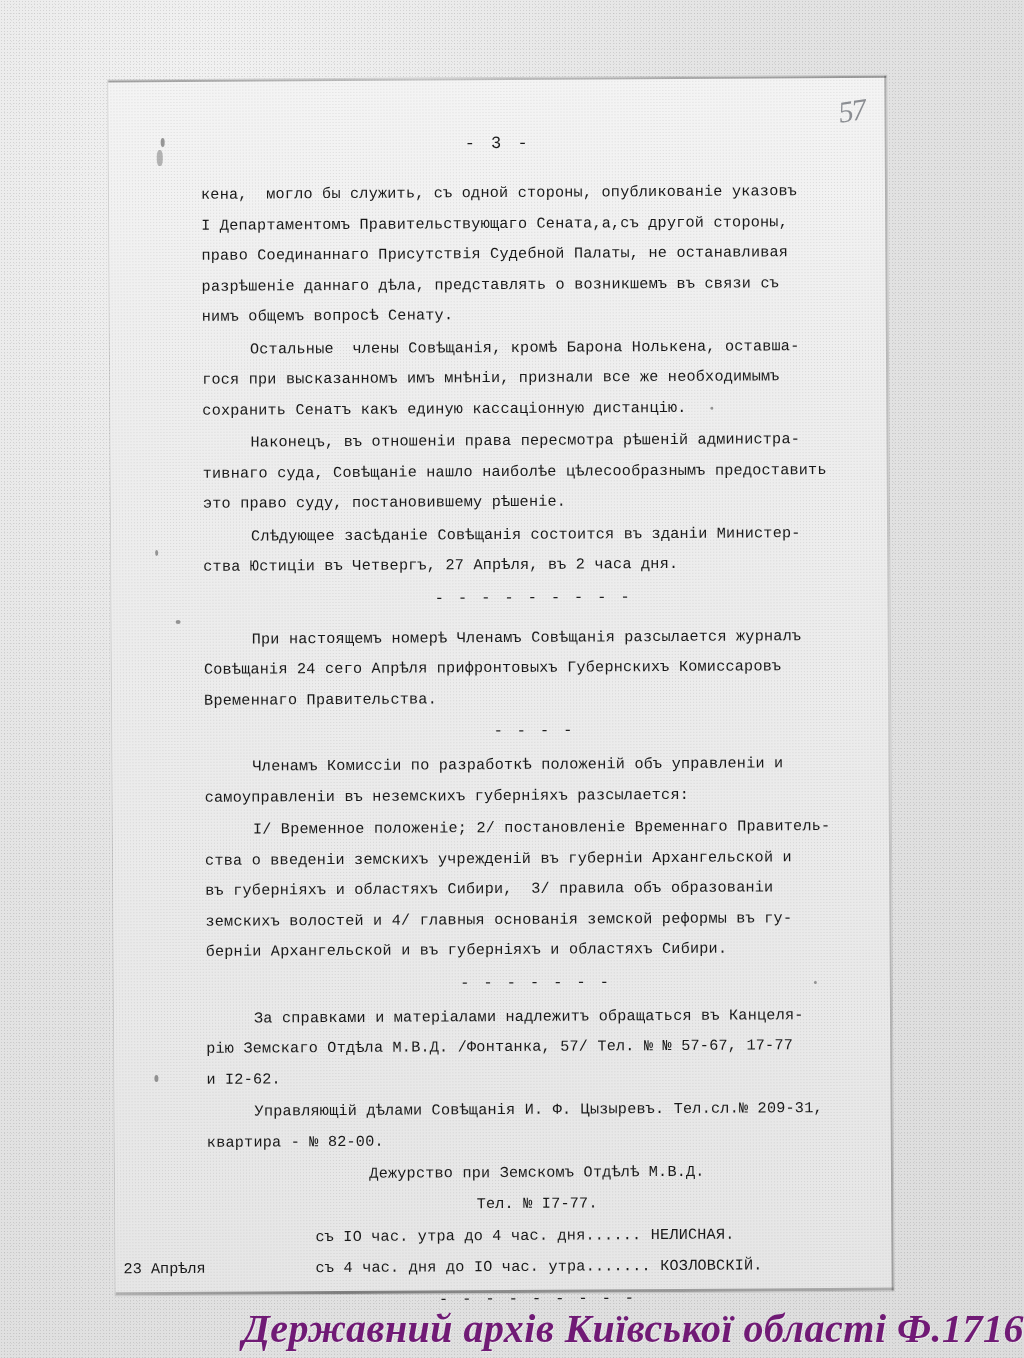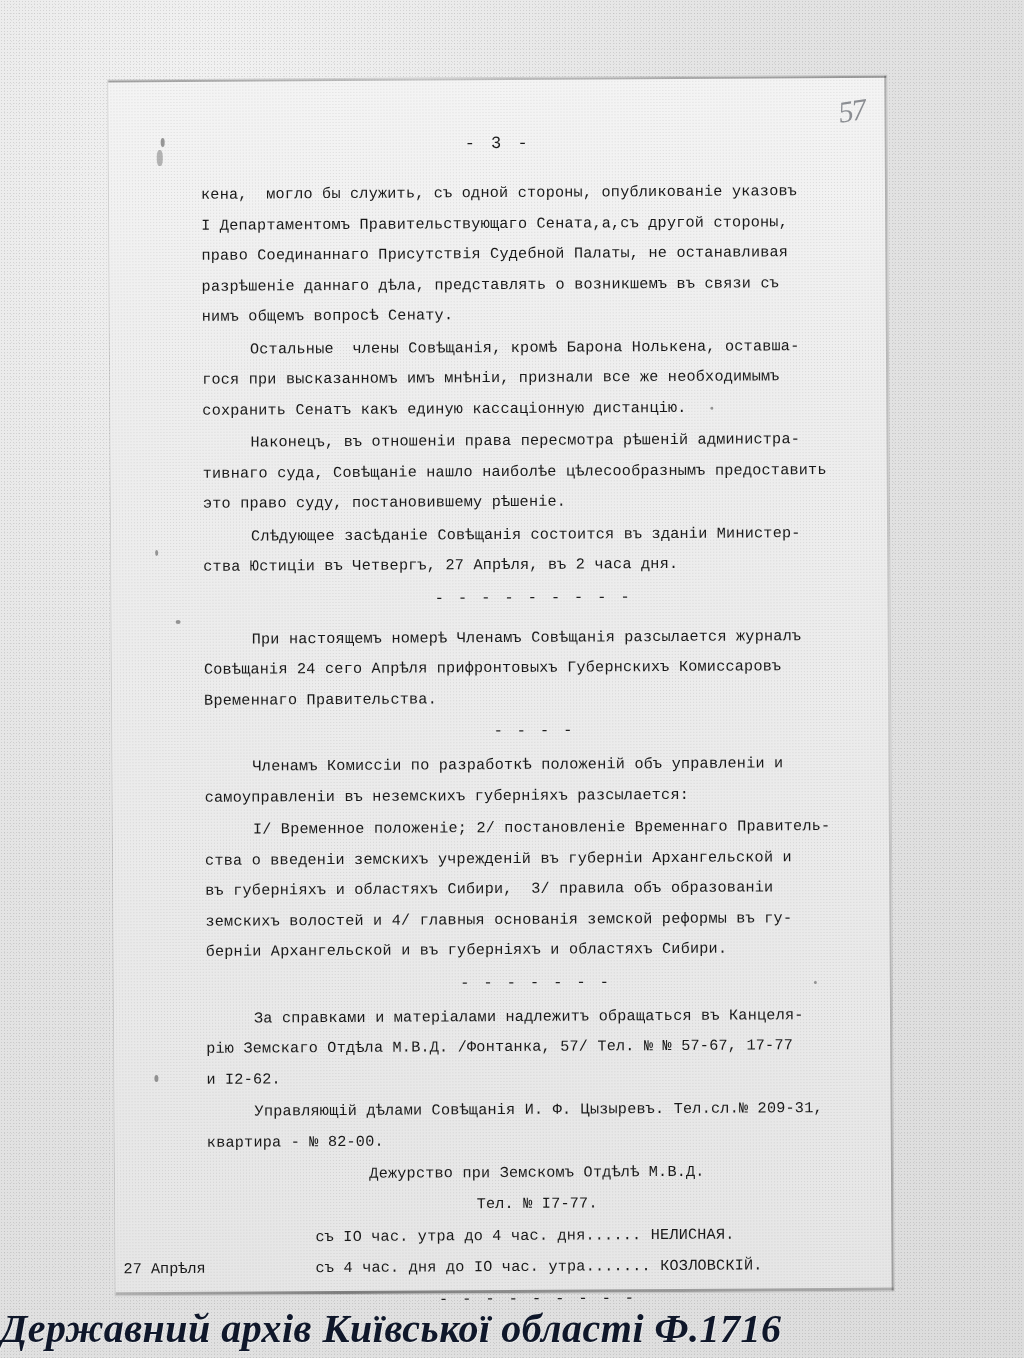--- a/index.html
+++ b/index.html
@@ -181,26 +181,26 @@
     opacity: .35;
     border-radius: 40%;
   }
 
   
   .watermark {
     position: absolute;
     left: 0;
     bottom: 6px;
     width: 100%;
-    text-align: left;
+    text-align: right;
     font-family: "Liberation Serif", "DejaVu Serif", serif;
     font-weight: bold;
     font-style: italic;
     font-size: 40px;
-    color: #0f172a;
+    color: #701a75;
     letter-spacing: .5px;
     text-shadow: 1px 1px 0 rgba(255,255,255,.35);
     white-space: nowrap;
   }
 </style>
 </head>
 <body>
 
 <div id="page">
 
@@ -273,21 +273,21 @@
 и I2-62.</p>
 
         <p class="para indent">Управляющій дѣлами Совѣщанія И. Ф. Цызыревъ. Тел.сл.№ 209-31,
 квартира - № 82-00.</p>
 
         <div class="center-line">Дежурство при Земскомъ Отдѣлѣ М.В.Д.</div>
 
         <div class="center-line">Тел. № I7-77.</div>
 
         <div class="roster">
-          <div class="roster-date">27 Апрѣля</div>
+          <div class="roster-date">23 Апрѣля</div>
           <div class="roster-line">съ IO час. утра до 4 час. дня...... НЕЛИСНАЯ.</div>
           <div class="roster-line">съ 4 час. дня до IO час. утра....... КОЗЛОВСКІЙ.</div>
         </div>
 
         <div class="sep">- - - - - - - - -</div>
 
       </div>
     </div>
   </div>
 

